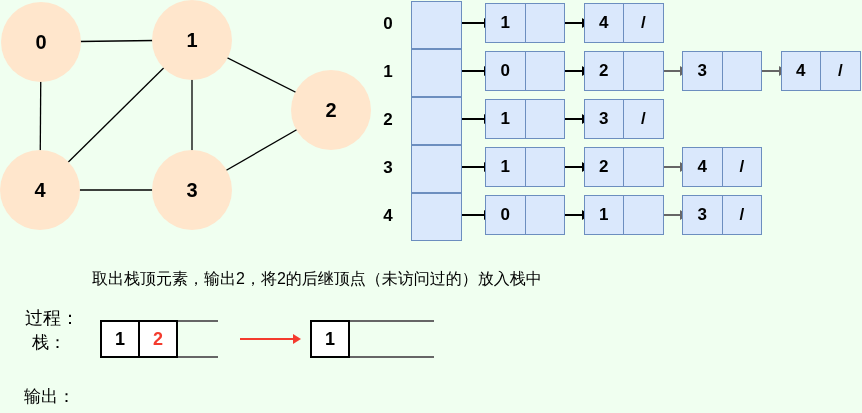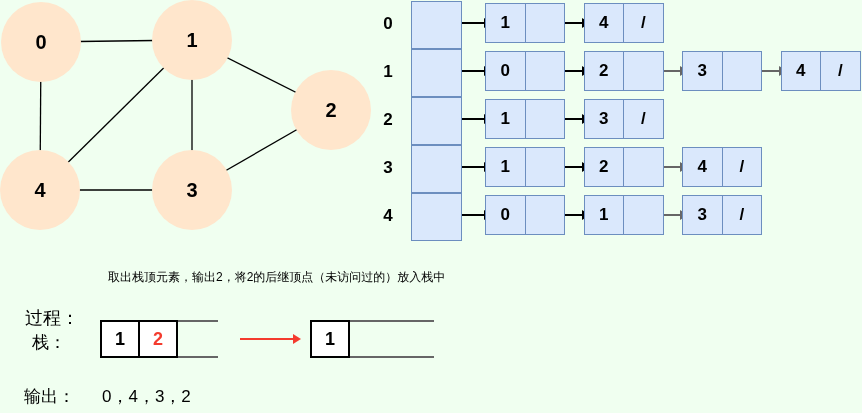--- a/index.html
+++ b/index.html
@@ -23,21 +23,21 @@
               font-weight:bold; font-size:17px; }
 
   
   .harrow { position:absolute; height:2px; background:currentColor; }
   .harrow::after { content:""; position:absolute; right:-7px; top:-4px; width:0; height:0;
               border-top:5px solid transparent; border-bottom:5px solid transparent;
               border-left:8px solid currentColor; }
 
   
   .process-label { position:absolute; left:25px;  top:269px; font-size:18px;margin-top:37px; }
-  .process-text  { position:absolute; left:108px; top:269px; font-size:12px; }
+  .process-text  { position:absolute; left:92px; top:269px; font-size:16px; }
   .output-label  { position:absolute; left:24px;  top:385px; font-size:17px; }
   .output-text   { position:absolute; left:102px; top:385px; font-size:17px; }
 
   
   .stack-label { position:absolute; left:32px; top:331px; font-size:17px; }
   .stack { position:absolute; top:320px; display:flex; height:38px; }
   #stack-before { left:100px; }
   #stack-after  { left:310px; }
   .stack-cell { width:40px; height:38px; box-sizing:border-box; border:2px solid #000;
               background:#fff; display:flex; align-items:center; justify-content:center;
@@ -173,14 +173,13 @@
       <div class="stack-cell" style="color: rgb(244, 59, 46);">2</div>
       <div class="stack-open" style="width: 40px; border-top-color: rgb(102, 102, 102); border-bottom-color: rgb(102, 102, 102);"></div>
     </div>
   <span class="harrow" id="transition-arrow" style="left: 240px; top: 338px; width: 54px; color: rgb(244, 59, 46);"></span>
   <div id="stack-after" class="stack">
       <div class="stack-cell">1</div>
       <div class="stack-open" style="width: 84px; border-top-color: rgb(102, 102, 102); border-bottom-color: rgb(102, 102, 102);"></div>
     </div>
 
   <span class="output-label">输出：</span>
-  <span class="output-text">0，4，3，2</span>
 </div>
 
 </body></html>

